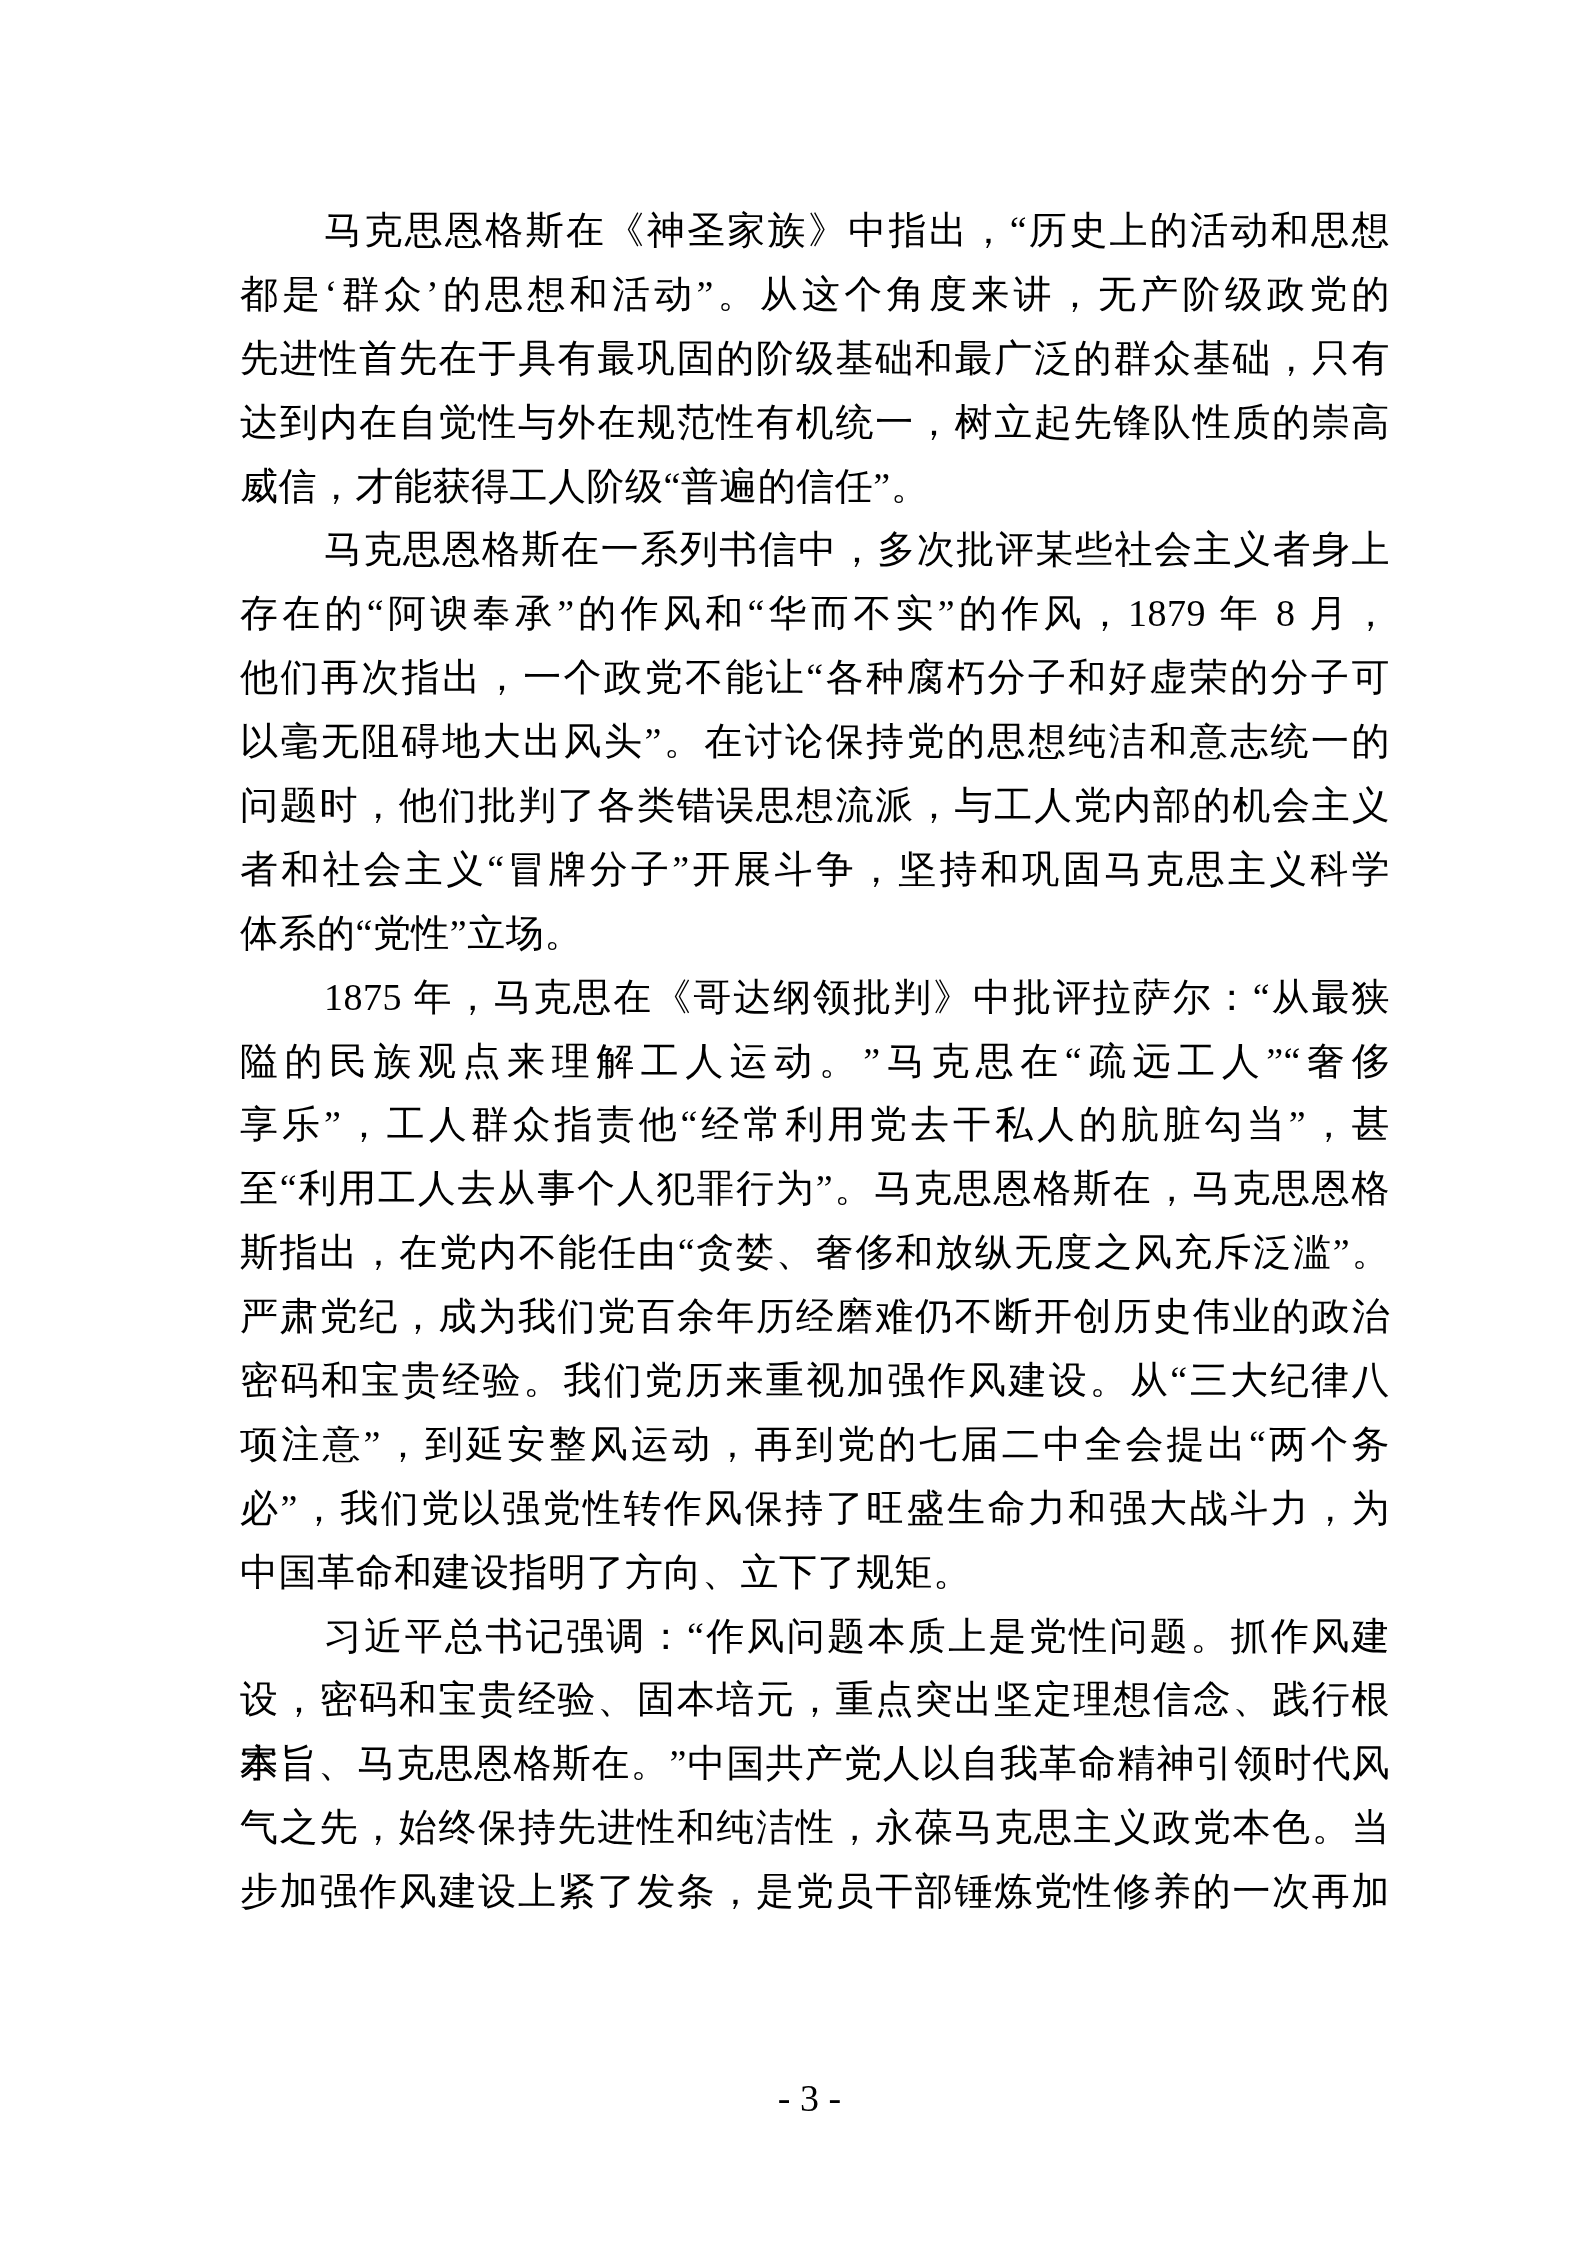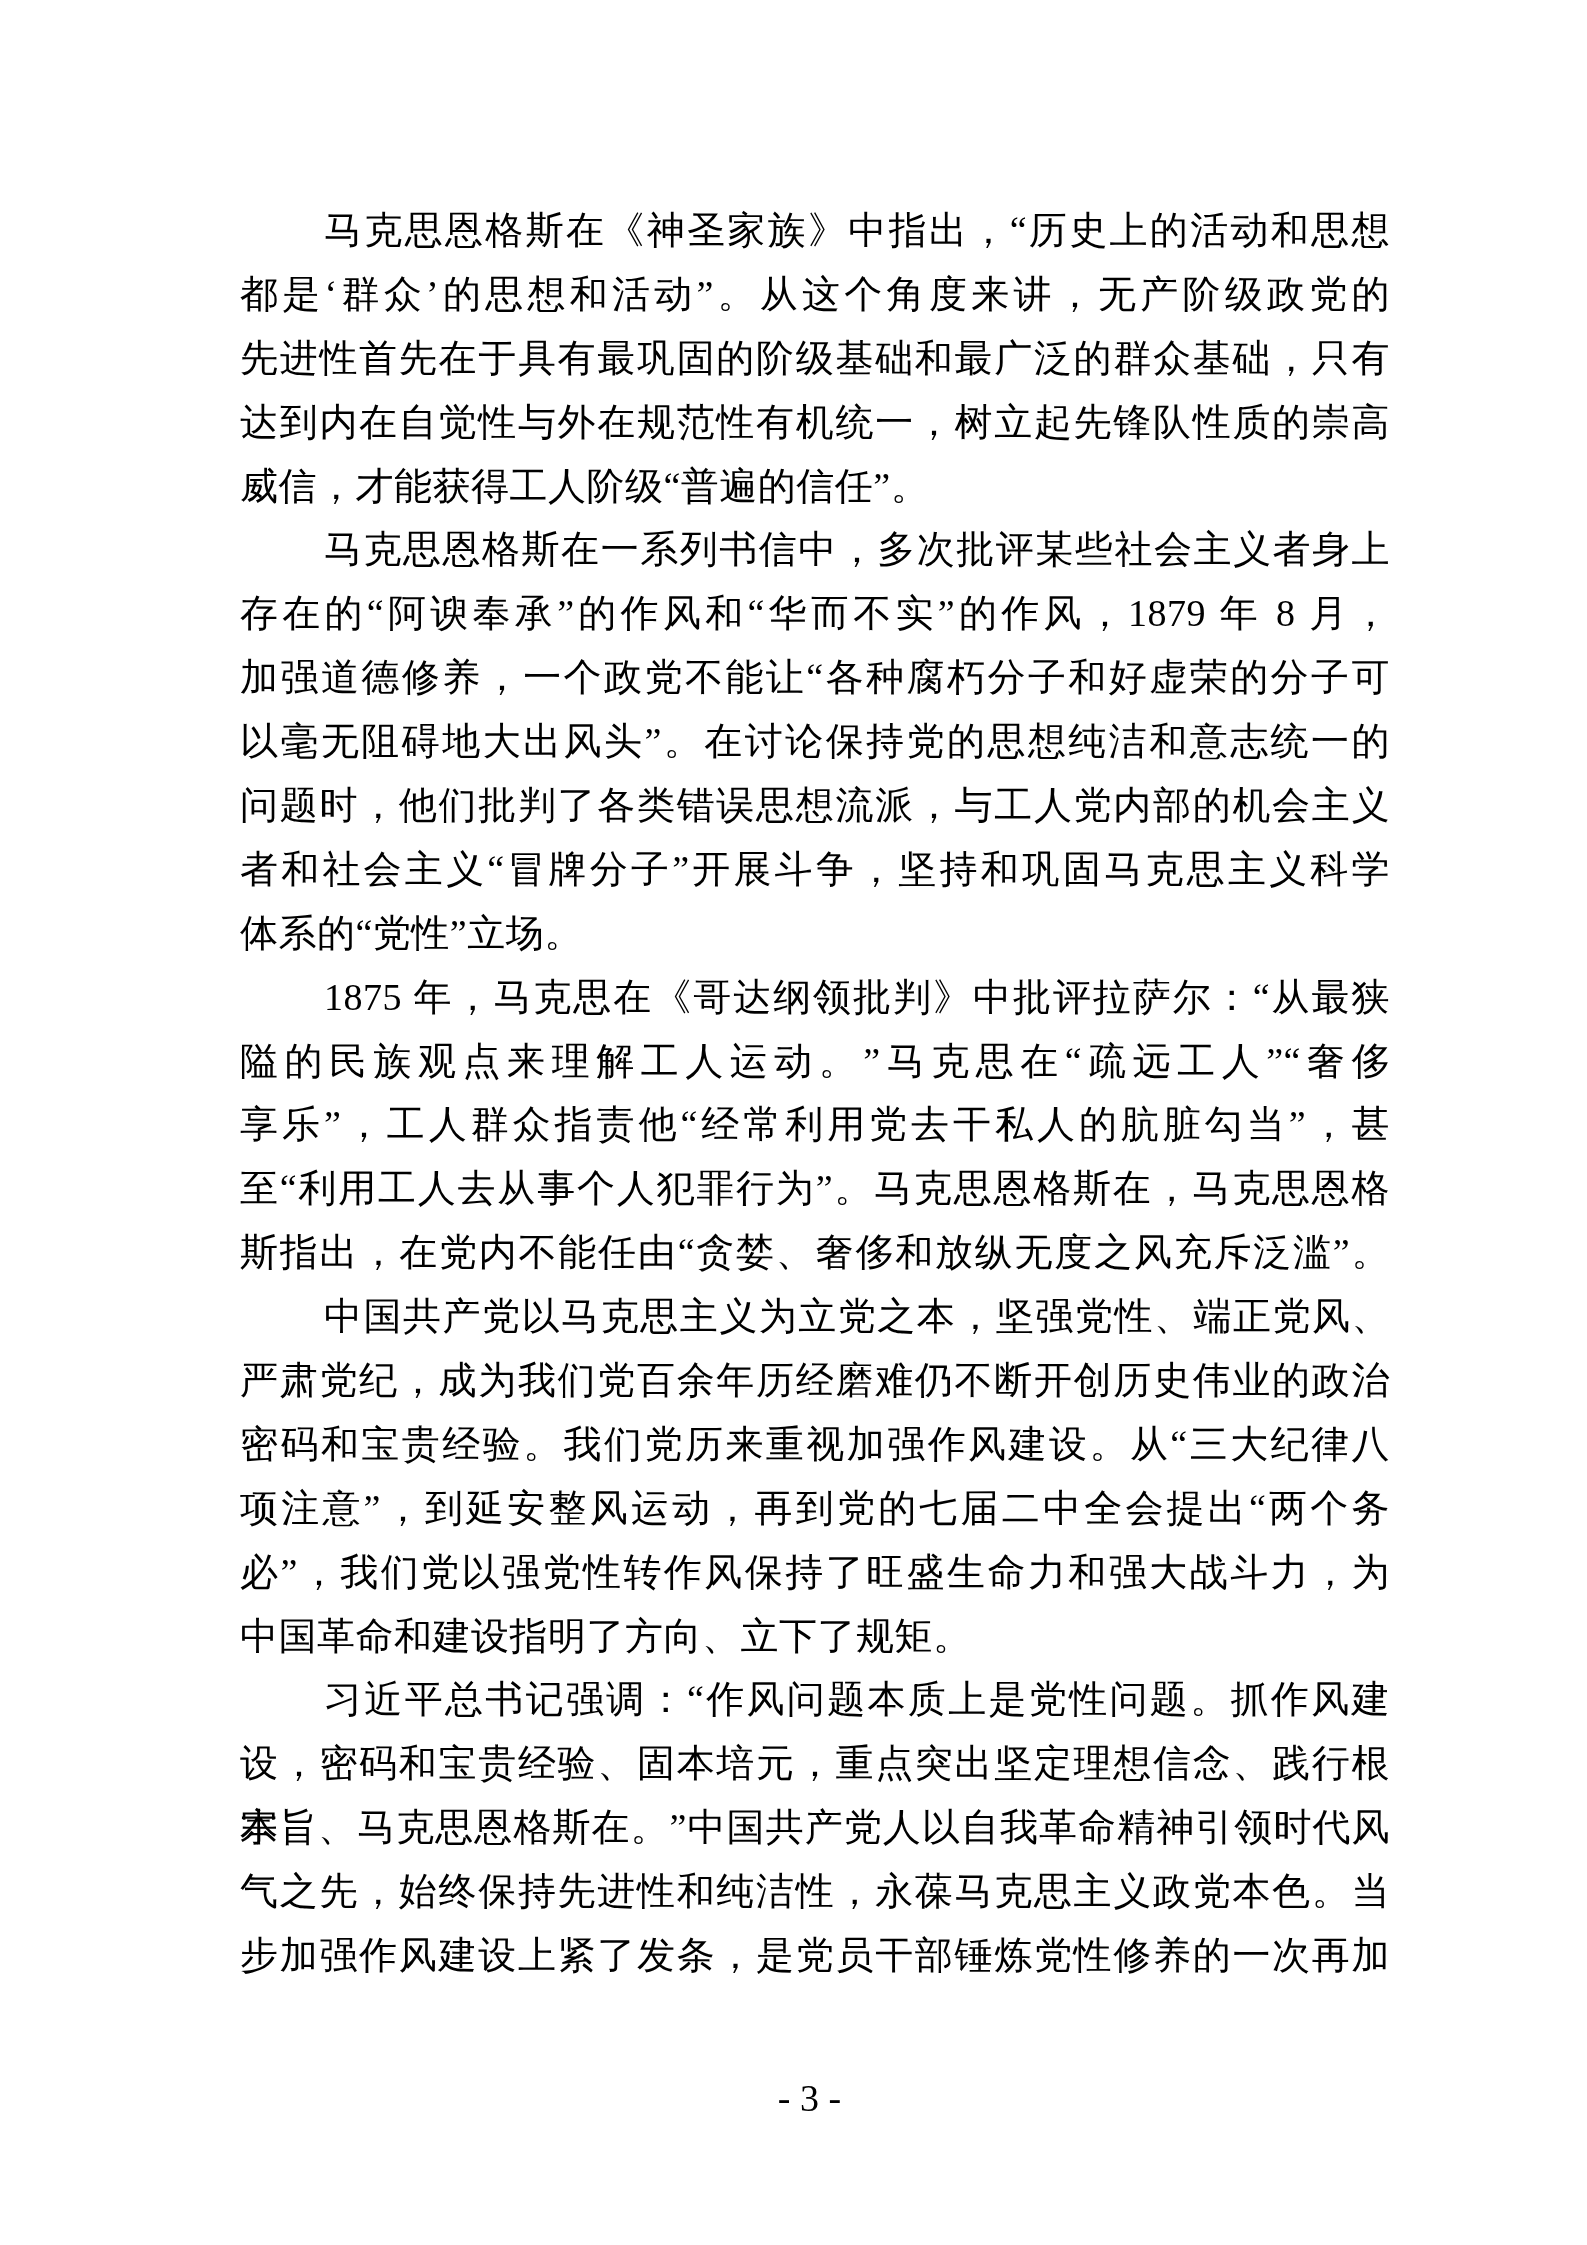--- a/index.html
+++ b/index.html
@@ -60,31 +60,30 @@
 
 <div class="page">
   <div class="text-block" id="text-block">
       <div class="line indent fill">马克思恩格斯在《神圣家族》中指出，“历史上的活动和思想</div>
       <div class="line fill">都是‘群众’的思想和活动”。从这个角度来讲，无产阶级政党的</div>
       <div class="line fill">先进性首先在于具有最巩固的阶级基础和最广泛的群众基础，只有</div>
       <div class="line fill">达到内在自觉性与外在规范性有机统一，树立起先锋队性质的崇高</div>
       <div class="line">威信，才能获得工人阶级“普遍的信任”。</div>
       <div class="line indent fill">马克思恩格斯在一系列书信中，多次批评某些社会主义者身上</div>
       <div class="line fill">存在的“阿谀奉承”的作风和“华而不实”的作风，1879 年 8 月，</div>
-      <div class="line fill">加强道德修养，一个政党不能让“各种腐朽分子和好虚荣的分子可</div>
+      <div class="line fill">他们再次指出，一个政党不能让“各种腐朽分子和好虚荣的分子可</div>
       <div class="line fill">以毫无阻碍地大出风头”。在讨论保持党的思想纯洁和意志统一的</div>
       <div class="line fill">问题时，他们批判了各类错误思想流派，与工人党内部的机会主义</div>
       <div class="line fill">者和社会主义“冒牌分子”开展斗争，坚持和巩固马克思主义科学</div>
       <div class="line">体系的“党性”立场。</div>
       <div class="line indent fill">1875 年，马克思在《哥达纲领批判》中批评拉萨尔：“从最狭</div>
       <div class="line fill">隘的民族观点来理解工人运动。”马克思在“疏远工人”“奢侈</div>
       <div class="line fill">享乐”，工人群众指责他“经常利用党去干私人的肮脏勾当”，甚</div>
       <div class="line fill">至“利用工人去从事个人犯罪行为”。马克思恩格斯在，马克思恩格</div>
       <div class="line fill">斯指出，在党内不能任由“贪婪、奢侈和放纵无度之风充斥泛滥”。</div>
-      <div class="line indent fill">中国共产党以马克思主义为立党之本，坚强党性、端正党风、</div>
       <div class="line fill">严肃党纪，成为我们党百余年历经磨难仍不断开创历史伟业的政治</div>
       <div class="line fill">密码和宝贵经验。我们党历来重视加强作风建设。从“三大纪律八</div>
       <div class="line fill">项注意”，到延安整风运动，再到党的七届二中全会提出“两个务</div>
       <div class="line fill">必”，我们党以强党性转作风保持了旺盛生命力和强大战斗力，为</div>
       <div class="line">中国革命和建设指明了方向、立下了规矩。</div>
       <div class="line indent fill">习近平总书记强调：“作风问题本质上是党性问题。抓作风建</div>
       <div class="line fill">设，密码和宝贵经验、固本培元，重点突出坚定理想信念、践行根本</div>
       <div class="line fill">宗旨、马克思恩格斯在。”中国共产党人以自我革命精神引领时代风</div>
       <div class="line fill">气之先，始终保持先进性和纯洁性，永葆马克思主义政党本色。当</div>
       <div class="line fill">步加强作风建设上紧了发条，是党员干部锤炼党性修养的一次再加</div>

